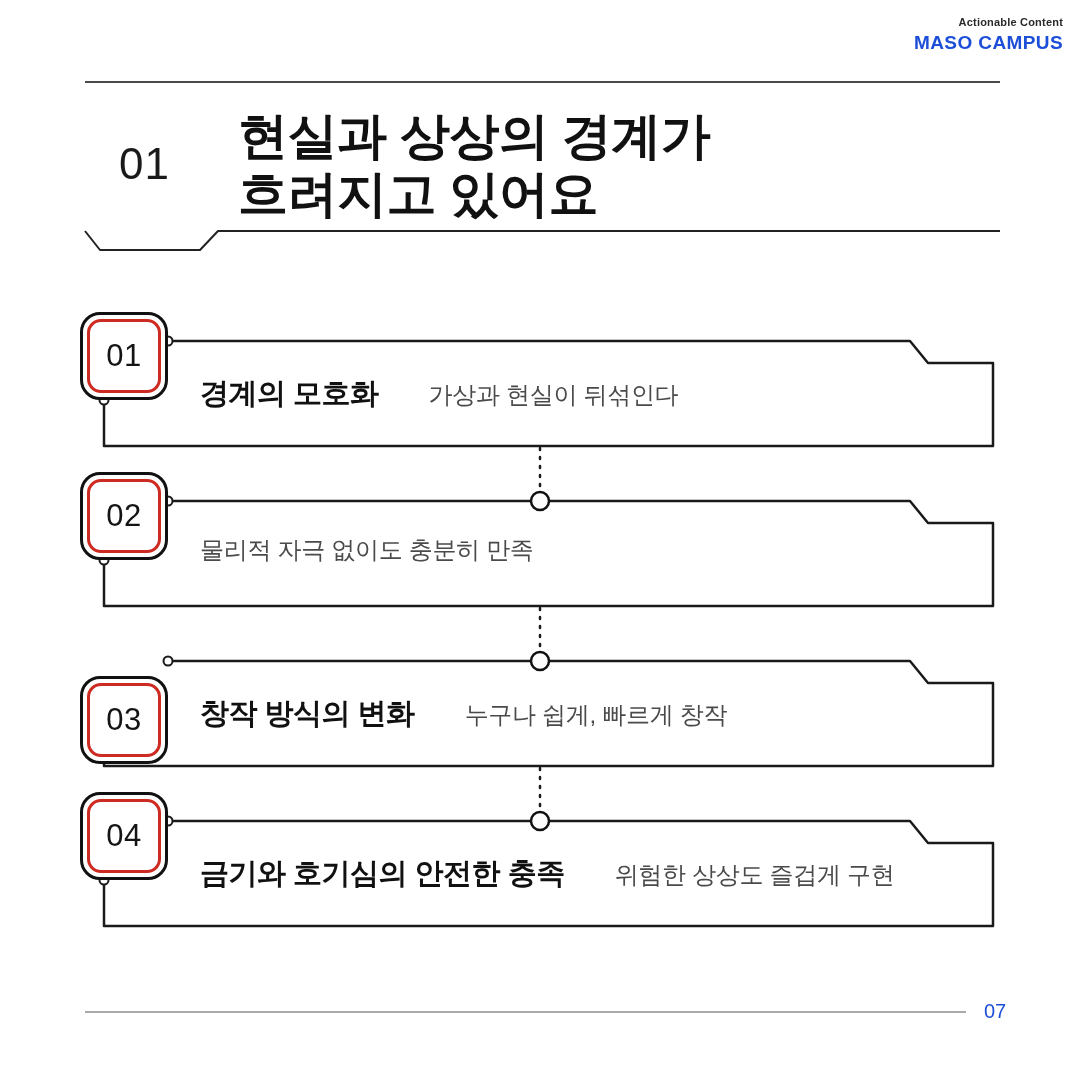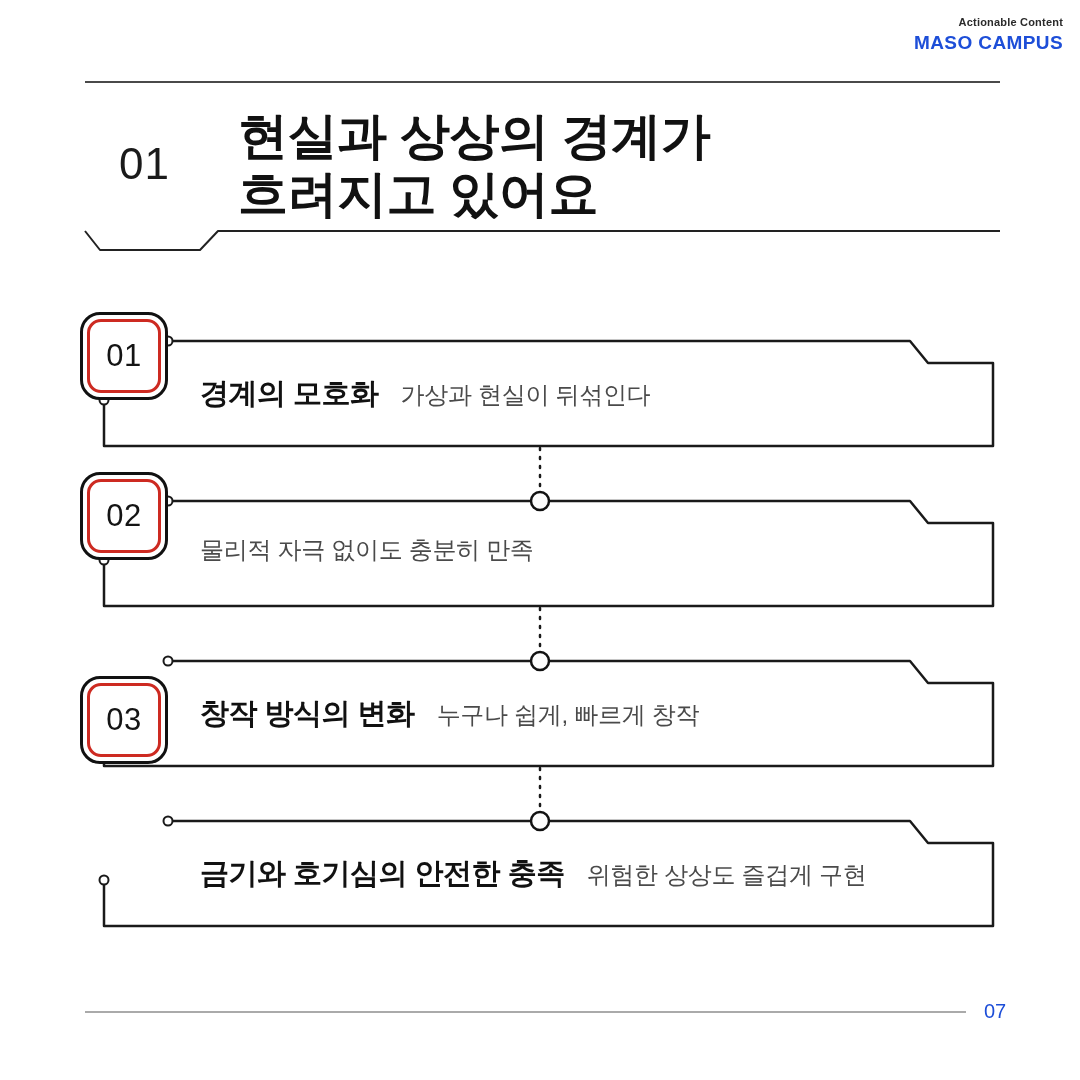--- a/index.html
+++ b/index.html
@@ -31,21 +31,21 @@
     border:3px solid #111; border-radius:20px; background:#fff; box-sizing:border-box; }
   .numbox-inner { position:absolute; left:4px; top:4px; right:4px; bottom:4px;
     border:3px solid #cd2a21; border-radius:14px;
     display:flex; align-items:center; justify-content:center;
     font-size:31px; font-weight:400; color:#141414; letter-spacing:0.5px; }
   .numbox.n1 { top:312px; } .numbox.n2 { top:472px; }
   .numbox.n3 { top:632px;margin-top:44px; } .numbox.n4 { top:792px; }
 
   
   .item-text { position:absolute; left:200px; display:flex; align-items:baseline;
-    gap:22px; white-space:nowrap; }
+    gap:50px; white-space:nowrap; }
   .item-title { font-size:29px; font-weight:700; color:#111; letter-spacing:-0.5px; }
   .item-desc  { font-size:24px; font-weight:400; color:#4a4a4a; letter-spacing:-0.3px; }
   .item-text.t1 { top:374px; } .item-text.t2 { top:534px; }
   .item-text.t3 { top:694px; } .item-text.t4 { top:854px; }
 
   
   .footer-line { position:absolute; left:85px; top:1011px; width:881px; height:0;
     border-top:2px solid #aaaaaa; }
   .footer-page { position:absolute; left:984px; top:1000px; font-size:20px;
     color:#1d4ed8; font-weight:400; }
@@ -105,20 +105,23 @@
 
   <div class="numbox n1">
     <div class="numbox-inner">01</div>
   </div>
   <div class="numbox n2">
     <div class="numbox-inner">02</div>
   </div>
   <div class="numbox n3">
     <div class="numbox-inner">03</div>
   </div>
+  <div class="numbox n4">
+    <div class="numbox-inner">04</div>
+  </div>
 
   <div class="item-text t1">
     <span class="item-title">경계의 모호화</span>
     <span class="item-desc">가상과 현실이 뒤섞인다</span>
   </div>
   <div class="item-text t2">
     <span class="item-desc">물리적 자극 없이도 충분히 만족</span>
   </div>
   <div class="item-text t4">
     <span class="item-title">금기와 호기심의 안전한 충족</span>

